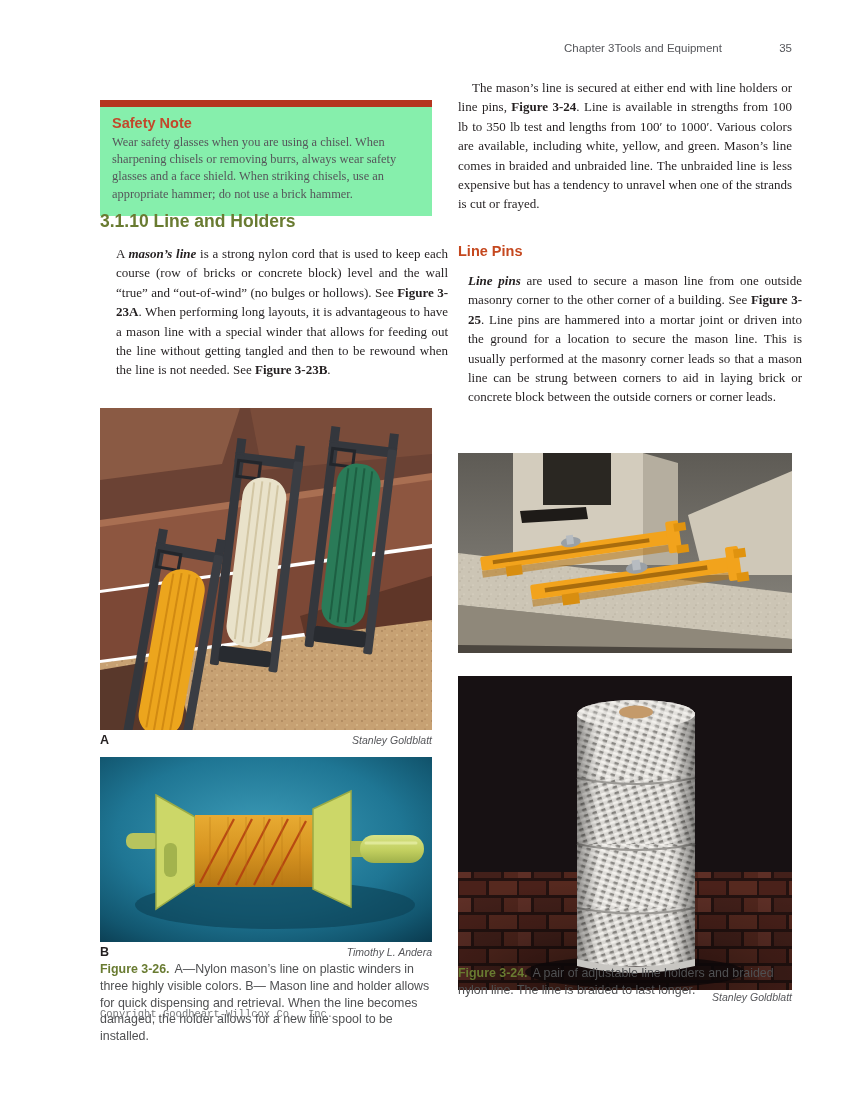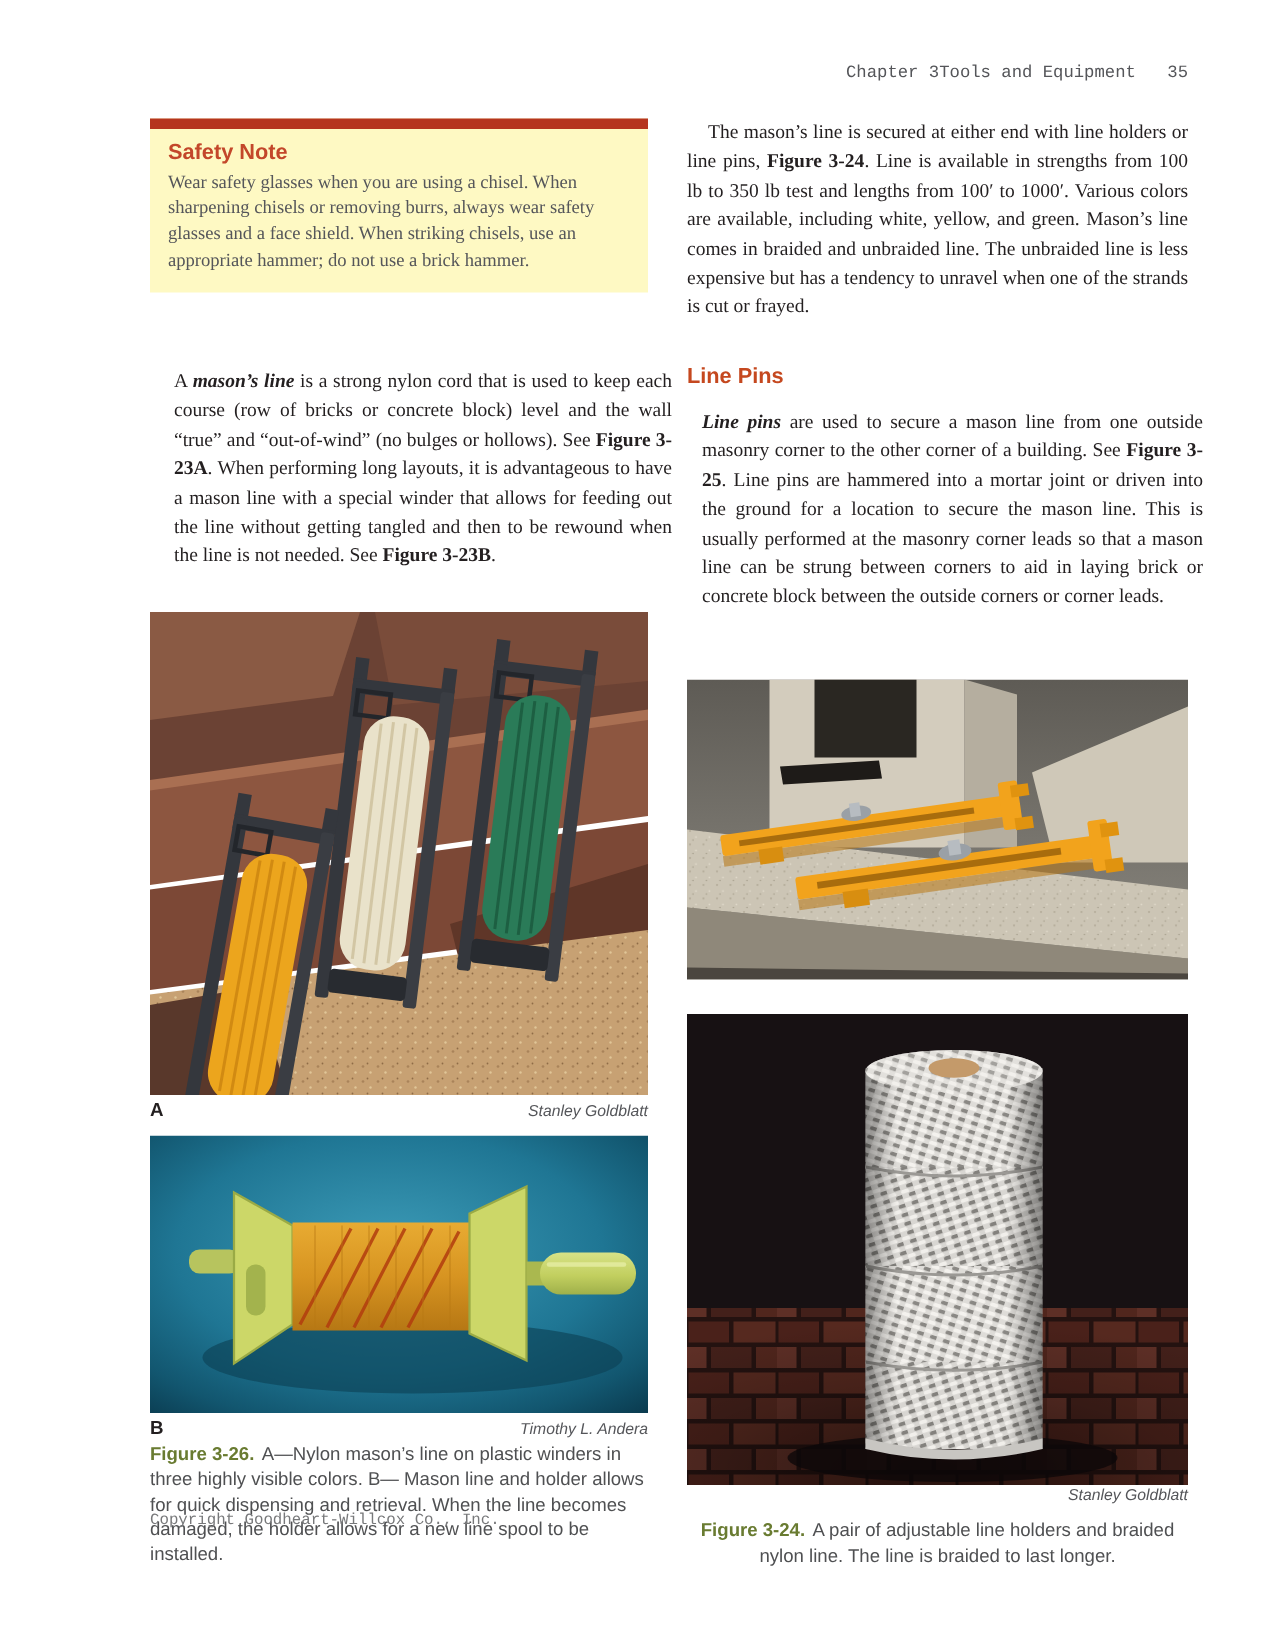--- a/index.html
+++ b/index.html
@@ -2,27 +2,27 @@
 <html><head>
 <meta charset="utf-8">
 <style>
   html,body{margin:0;padding:0;background:#ffffff;}
   .page{position:relative;width:849px;height:1100px;background:#ffffff;overflow:hidden;
         font-family:"Liberation Serif", serif;color:#231f20;}
   .abs{position:absolute;}
 
   
   .runhead{top:42px;left:458px;width:334px;display:flex;align-items:baseline;
-           font-family:Liberation Mono, monospace;font-size:11.5px;color:#55565a;}
+           font-family:Liberation Sans, sans-serif;font-size:11.5px;color:#55565a;}
   .runhead .chap{margin-left:106px;}
   .runhead .sect{}
   .runhead .pgnum{margin-left:auto;}
 
   
-  .safety{top:79px;left:100px;width:332px;background:#fef9c3;}
+  .safety{top:100px;left:100px;width:332px;background:#86efac;}
   .safety .bar{height:7px;background:#b5351f;}
   .safety .inner{padding:8px 12px 13px 12px;}
   .safety .title{font-family:"Liberation Sans", sans-serif;font-weight:bold;
                  font-size:14.5px;color:#c3472a;margin-bottom:3px;}
   .safety .body{font-family:Liberation Serif, serif;font-size:12.4px;
                 line-height:17.2px;color:#55565a;}
 
   .h-olive{font-family:"Liberation Sans", sans-serif;font-weight:bold;
            font-size:17.5px;color:#697b31;}
   .h-red{font-family:"Liberation Sans", sans-serif;font-weight:bold;
@@ -61,20 +61,21 @@
   </div>
 
   <div class="abs safety">
     <div class="bar"></div>
     <div class="inner">
       <div class="title">Safety Note</div>
       <div class="body">Wear safety glasses when you are using a chisel. When sharpening chisels or removing burrs, always wear safety glasses and a face shield. When striking chisels, use an appropriate hammer; do not use a brick hammer.</div>
     </div>
   </div>
 
+  <div class="abs h-olive" style="top:211px;left:100px;width:332px;">3.1.10 Line and Holders</div>
 
   <p class="abs para" style="top:228px;left:100px;width:332px;margin:16px;">
     <span>A </span><span class="term">mason’s line</span><span> is a strong nylon cord that is used to keep each course (row of bricks or concrete block) level and the wall “true” and “out-of-wind” (no bulges or hollows). See </span><span class="figref">Figure 3-23A</span><span>. When performing long layouts, it is advantageous to have a mason line with a special winder that allows for feeding out the line without getting tangled and then to be rewound when the line is not needed. See </span><span class="figref">Figure 3-23B</span><span>.</span>
   </p>
 
   <div class="abs photo" style="top:408px;left:100px;">
     <svg width="332" height="322" viewBox="0 0 332 322">
       <defs>
         <pattern id="pA-sand" width="10" height="10" patternUnits="userSpaceOnUse">
           <rect width="10" height="10" fill="#c7a173"></rect>
@@ -292,17 +293,17 @@
         <ellipse cx="178" cy="38" rx="59" ry="14" fill="#eceae6"></ellipse>
         <ellipse cx="178" cy="38" rx="59" ry="14" fill="url(#pD-braid1)" opacity="0.75"></ellipse>
         <ellipse cx="178" cy="36" rx="17" ry="6.5" fill="#c49a6a"></ellipse>
         <path d="M119,283 Q178,298 237,283 L237,290 Q178,304 119,290 Z" fill="#c8c6c2"></path>
       </g>
     </svg>
   </div>
 
   <div class="abs credit-only" style="top:991px;left:458px;width:334px;">Stanley Goldblatt</div>
 
-  <div class="abs caption" style="top:1012px;left:458px;width:334px;text-align:center;">
+  <div class="abs caption" style="top:965px;left:458px;width:334px;">
     <span class="cap-label">Figure 3-24.</span><span>A pair of adjustable line holders and braided nylon line. The line is braided to last longer.</span>
   </div>
 
 </div>
 
 </body></html>

